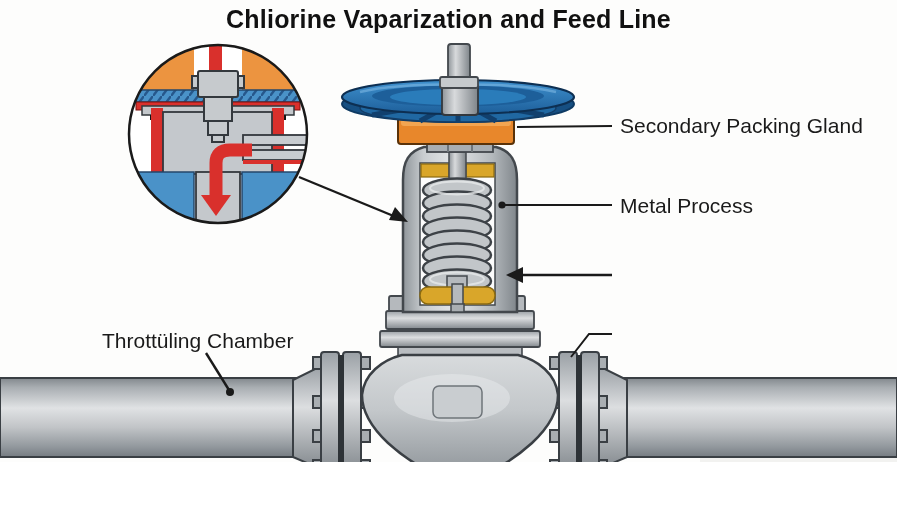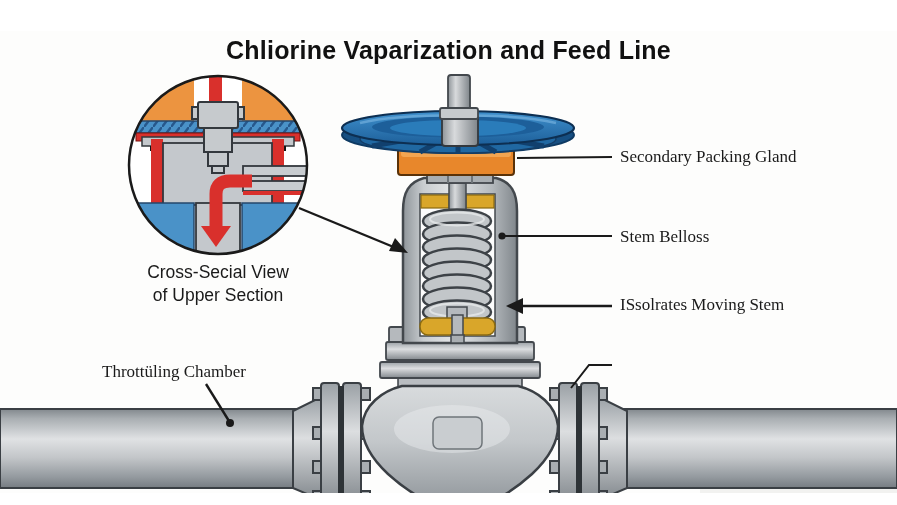--- a/index.html
+++ b/index.html
@@ -1,21 +1,21 @@
 <!DOCTYPE html>
 <html><head>
 <meta charset="utf-8">
 <style>
   html,body{margin:0;padding:0;background:#fff;}
   #stage{position:relative;width:897px;height:462px;background:#fdfdfc;overflow:hidden;
-         font-family:"Liberation Sans",sans-serif;color:#1a1a1a;margin-top:31px;}
+         font-family:"Liberation Sans",sans-serif;color:#1a1a1a;}
   #diagram{position:absolute;left:0;top:0;}
   .title{position:absolute;left:0;right:0;top:5px;text-align:center;
          font-size:25px;font-weight:700;color:#111;letter-spacing:.2px;}
-  .lbl{position:absolute;font-size:17px;line-height:23px;color:#1a1a1a;white-space:nowrap;font-family:Liberation Serif, serif;}
+  .lbl{position:absolute;font-size:21px;line-height:23px;color:#1a1a1a;white-space:nowrap;}
   .caption{position:absolute;left:112px;top:230px;width:212px;text-align:center;
            font-size:17.5px;line-height:23px;color:#1a1a1a;}
 </style>
 </head>
 <body>
 
 <div id="stage">
 
 <svg id="diagram" width="897" height="505" viewBox="0 0 897 505">
   <defs>
@@ -245,29 +245,24 @@
       <line x1="206" y1="353" x2="229" y2="390" stroke-width="2.4"></line>
       <circle cx="230" cy="392" r="4" fill="#1a1a1a" stroke="none"></circle>
     </g>
   </g>
 
   <rect x="0" y="496" width="897" height="7" fill="#0a0a0a"></rect>
 </svg>
 
 <div class="title">Chliorine Vaparization and Feed Line</div>
 
-<div class="caption">
-  <div>Cross-Secial View</div>
-  <div>of Upper Section</div>
+
+<div class="lbl" style="left:620px;top:114px">Secondary Packing Gland</div>
+
+<div class="lbl" style="left:620px;top:194px">Metal Process</div>
+
+<div class="lbl" style="left:620px;top:262px">
 </div>
 
-<div class="lbl" style="left:620px;top:114px">Secondary Packing Gland</div>
-
-<div class="lbl" style="left:620px;top:194px">Stem Belloss</div>
-
-<div class="lbl" style="left:620px;top:262px">
-  <div>ISsolrates Moving Stem</div>
+
+<div class="lbl" style="left:102px;top:329px">Throttüling Chamber</div>
+
 </div>
 
-
-<div class="lbl" style="left:102px;top:329px">Throttüling Chamber</div>
-
-</div>
-
 </body></html>

